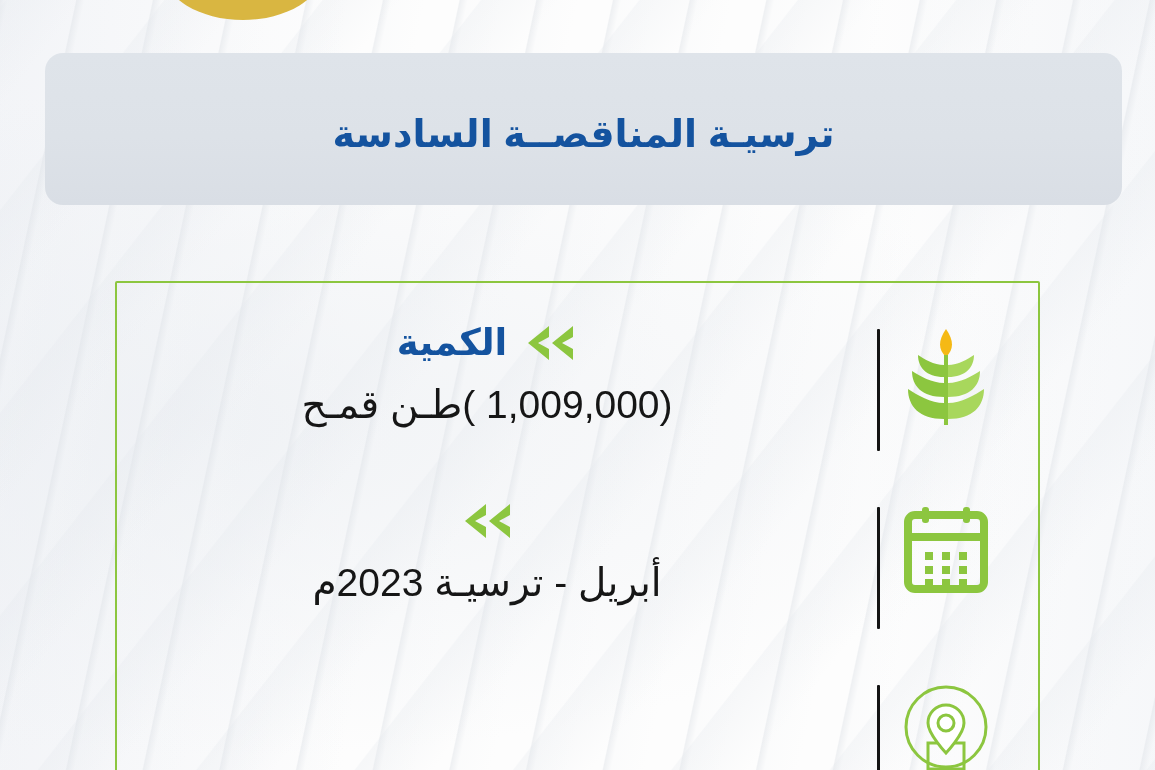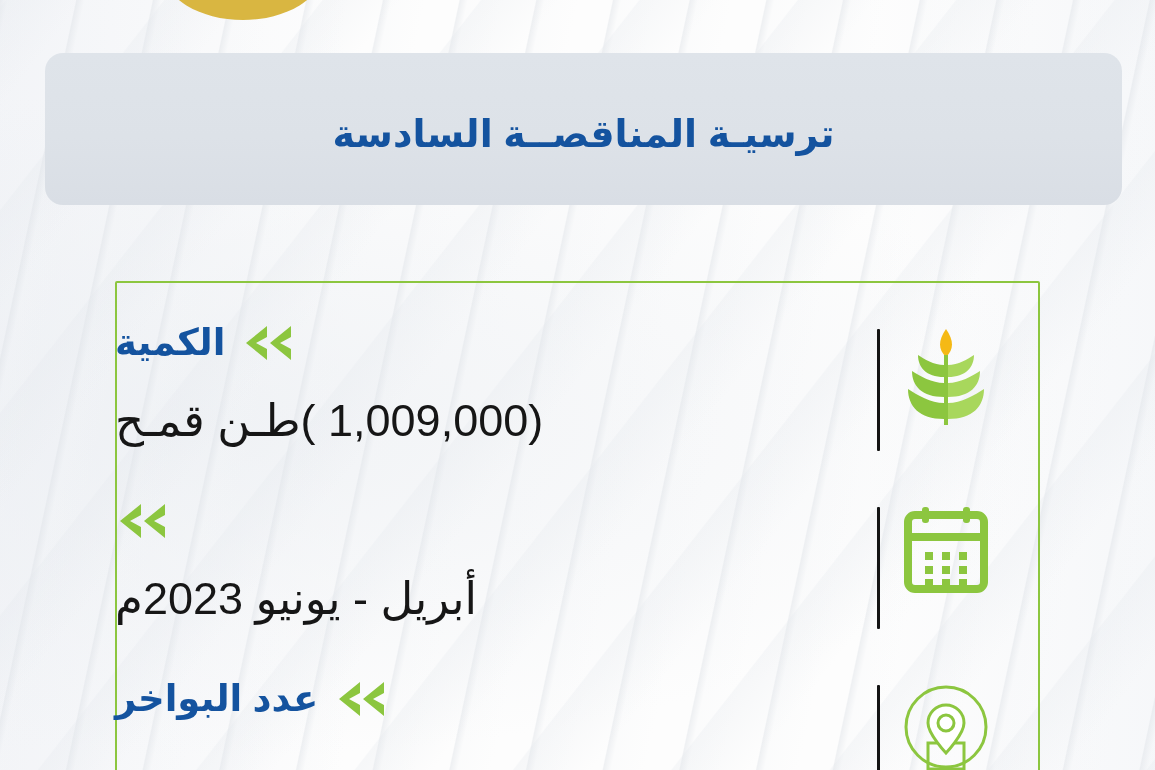--- a/index.html
+++ b/index.html
@@ -148,21 +148,21 @@
     min-width: 3px;
     height: 122px;
     background: #141414;
     margin: 30px 10px 0 18px;
     border-radius: 1px;
   }
   .row-body {
     flex: 1;
     display: flex;
     flex-direction: column;
-    align-items: flex-end;
+    align-items: center;
     padding-top: 24px;
     direction: rtl;
   }
   .row-head {
     display: flex;
     flex-direction: row;
     align-items: center;
     gap: 16px;
   }
   .chev {
@@ -173,23 +173,23 @@
   }
   .row-title {
     color: #14539f;
     font-weight: bold;
     font-size: 37px;
     line-height: 1.05;
     white-space: nowrap;
   }
   .row-value {
     color: #161616;
-    font-size: 45px;
+    font-size: 39px;
     line-height: 1.15;
-    margin-top: 32px;
+    margin-top: 20px;
     white-space: nowrap;
     direction: rtl;
     font-weight: normal;
   }
 
   
   .icon-svg { display: block; }
 </style>
 </head>
 <body>
@@ -259,42 +259,30 @@
       <div class="row-divider"></div>
       <div class="row-body">
         <div class="row-head">
           <span class="chev">
             <svg class="icon-svg" width="54" height="40" viewBox="0 0 54 40">
               <path d="M26 3 L5 20 L26 37 L26 26 L15 20 L26 14 Z" fill="#8cc63f"></path>
               <path d="M50 3 L29 20 L50 37 L50 26 L39 20 L50 14 Z" fill="#8cc63f"></path>
             </svg>
           </span>
         </div>
-        <div class="row-value">أبريل - يونيو 2023م</div>
+        <div class="row-value">أبريل - ترسيـة 2023م</div>
       </div>
     </div>
 
     <div class="row">
       <div class="row-icon">
         <svg class="icon-svg" width="92" height="92" viewBox="0 0 92 92">
           <circle cx="46" cy="46" r="40" fill="none" stroke="#8cc63f" stroke-width="3"></circle>
           <path d="M28 62 h36 v26 h-36 Z" fill="none" stroke="#8cc63f" stroke-width="3"></path>
           <path d="M46 24 C36 24 28 32 28 42 C28 53 46 72 46 72 C46 72 64 53 64 42 C64 32 56 24 46 24 Z" fill="#ffffff" stroke="#8cc63f" stroke-width="3"></path>
           <circle cx="46" cy="42" r="8" fill="none" stroke="#8cc63f" stroke-width="3"></circle>
         </svg>
       </div>
       <div class="row-divider"></div>
-      <div class="row-body">
-        <div class="row-head">
-          <span class="chev">
-            <svg class="icon-svg" width="54" height="40" viewBox="0 0 54 40">
-              <path d="M26 3 L5 20 L26 37 L26 26 L15 20 L26 14 Z" fill="#8cc63f"></path>
-              <path d="M50 3 L29 20 L50 37 L50 26 L39 20 L50 14 Z" fill="#8cc63f"></path>
-            </svg>
-          </span>
-          <span class="row-title">عدد البواخر</span>
-        </div>
-        <div class="row-value"></div>
-      </div>
     </div>
 
   </div>
 </div>
 
 </body></html>

